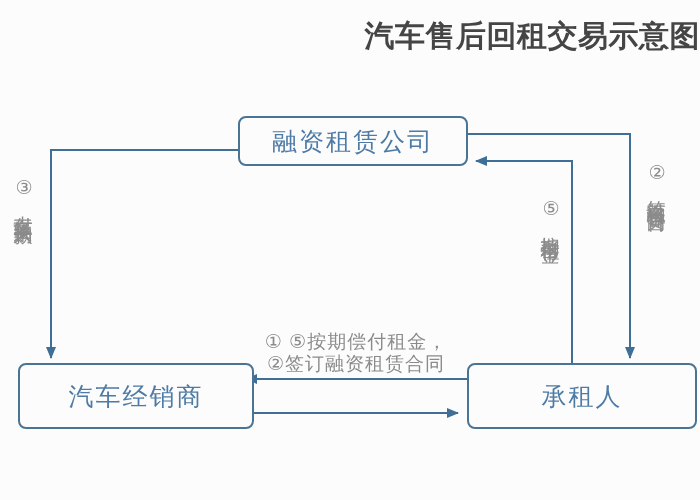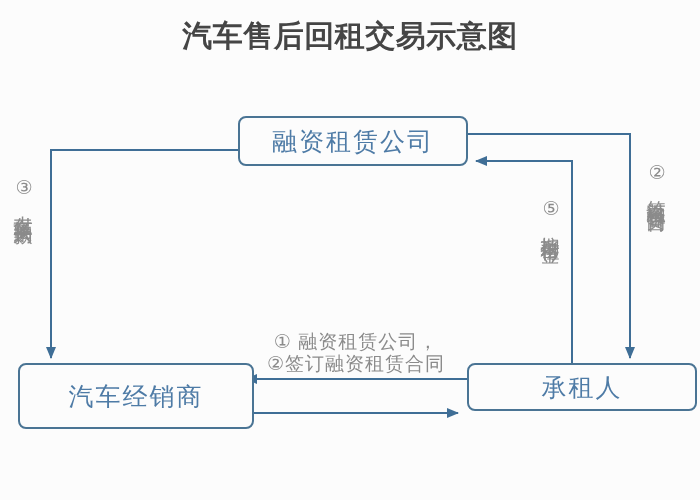--- a/index.html
+++ b/index.html
@@ -18,21 +18,21 @@
     width: 700px;
     height: 500px;
     background: var(--bg);
     overflow: hidden;
   }
   .title {
     position: absolute;
     top: 16px;
     left: 0;
     width: 100%;
-    text-align: center;
+    text-align: right;
     font-size: 30px;
     font-weight: bold;
     color: var(--title);
     letter-spacing: 0.5px;
   }
   svg.edges {
     position: absolute;
     top: 0;
     left: 0;
   }
@@ -49,21 +49,21 @@
     background: var(--bg);
     display: flex;
     align-items: center;
     justify-content: center;
     color: var(--box-text);
     font-size: 25px;
     letter-spacing: 2px;
   }
   .node.lessor { left: 238px; top: 116px; width: 230px; height: 50px; }
   .node.dealer { left: 3px;   top: 363px; width: 236px; height: 66px; margin-left: 15px; }
-  .node.lessee { left: 467px; top: 363px; width: 230px; height: 48px; }
+  .node.lessee { left: 467px; top: 363px; width: 230px; height: 66px; }
   .vlabel {
     position: absolute;
     writing-mode: vertical-rl;
     text-orientation: upright;
     font-size: 19px;
     letter-spacing: 2px;
     color: var(--label);
     white-space: nowrap;
   }
   .vlabel.l3 { left: 10px;  top: 176px; }
@@ -108,17 +108,17 @@
   </div>
   <div class="node lessee">
     <span>承租人</span>
   </div>
 
   <div class="vlabel l3">③支付车辆采购款</div>
   <div class="vlabel l5">⑤按期偿付租金</div>
   <div class="vlabel l2">②签订融资租赁合同</div>
 
   <div class="hlabel l1">
-    <span>① 融资租赁公司，</span>
+    <span>① ⑤按期偿付租金，</span>
     <span>②签订融资租赁合同</span>
   </div>
 
 </div>
 
 </body></html>

